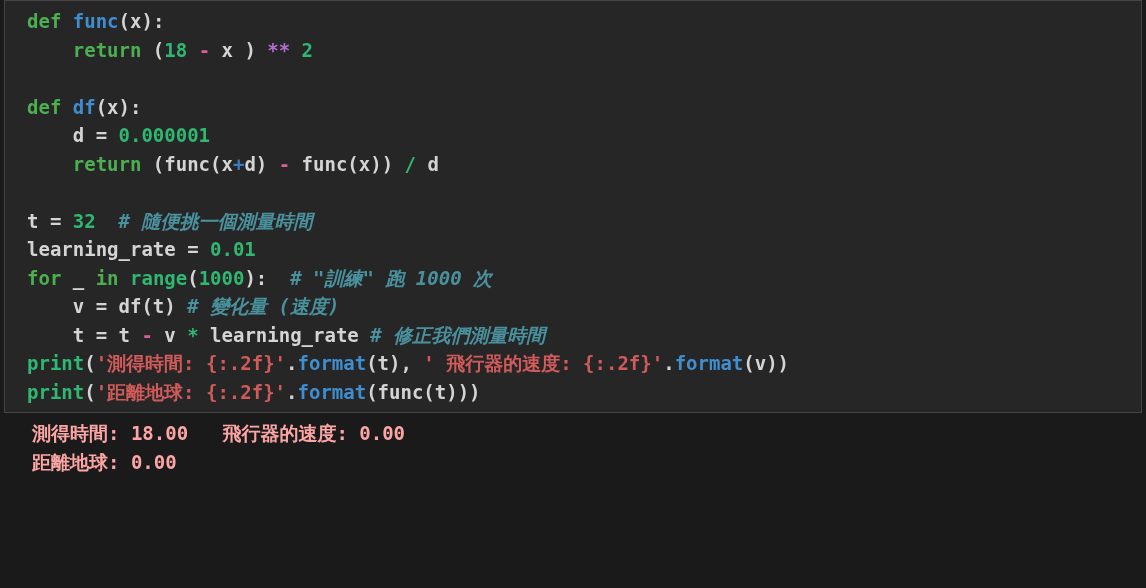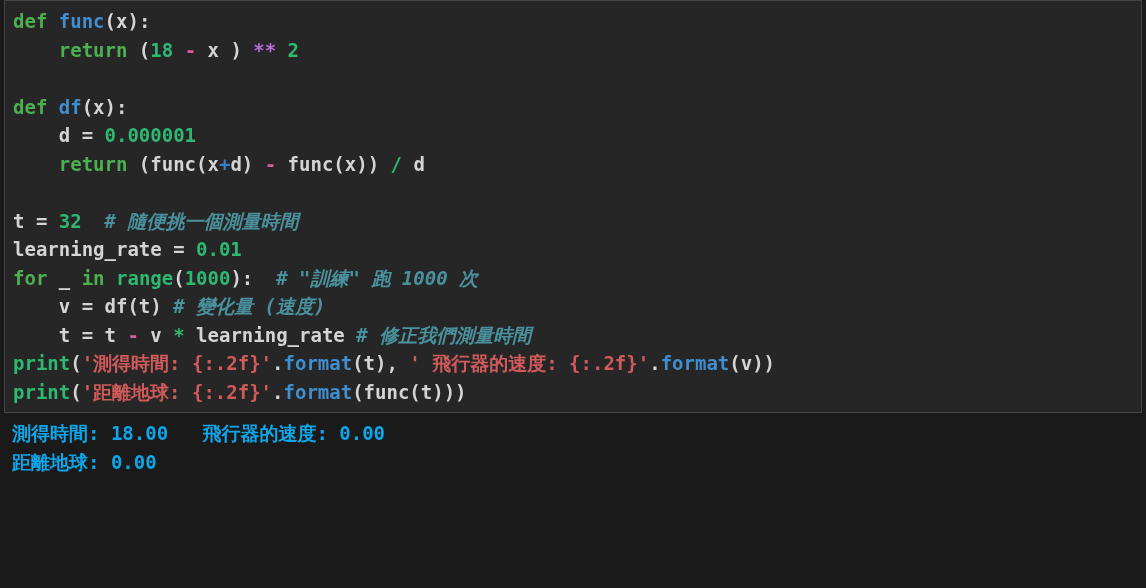--- a/index.html
+++ b/index.html
@@ -11,21 +11,21 @@
     line-height: 1.5;
     color: #d4d4d4;
     width: 1146px;
     height: 588px;
     overflow: hidden;
     box-sizing: border-box;
   }
   .code-block {
     background: #262626;
     border: 1px solid #444;
-    padding: 6px 8px;
+    padding: 6px 22px;
     margin: 0 4px 0 4px;
     white-space: pre;
     font-weight: bold;
   }
   .output-block {
     padding: 6px 12px;
     white-space: pre;
     font-weight: bold;
     color: #ffffff;
   }
@@ -36,21 +36,21 @@
   .num { color: #2eb872; }          
   .op-pink { color: #d85f9c; }      
   .op-purple { color: #b66dd6; }    
   .op-blue { color: #3b7dbf; }      
   .op-green { color: #2eb872; }     
   .assign { color: #d4d4d4; }       
   .comment { color: #4a919e; font-style: italic; }
   .str-red { color: #d15a5a; }      
   .method { color: #3f8ed0; }       
   .dot { color: #d4d4d4; }
-  .out { color: #0ea5e9; }
+  .out { color: #fca5a5; margin-left: 20px; }
 </style>
 </head>
 <body>
 
 <div class="code-block"><span class="kw">def</span> <span class="fn-name">func</span><span class="punct">(x)</span><span class="punct">:</span>
     <span class="kw">return</span><span class="punct"> (</span><span class="num">18</span><span class="op-pink"> - </span><span class="punct">x )</span><span class="op-purple"> ** </span><span class="num">2</span>
 
 <span class="kw">def</span> <span class="fn-name">df</span><span class="punct">(x)</span><span class="punct">:</span>
 <span class="punct">    d </span><span class="assign">=</span><span class="num"> 0.000001</span>
     <span class="kw">return</span><span class="punct"> (func(x</span><span class="op-blue">+</span><span class="punct">d) </span><span class="op-pink">-</span><span class="punct"> func(x)) </span><span class="op-green">/</span><span class="punct"> d</span>

